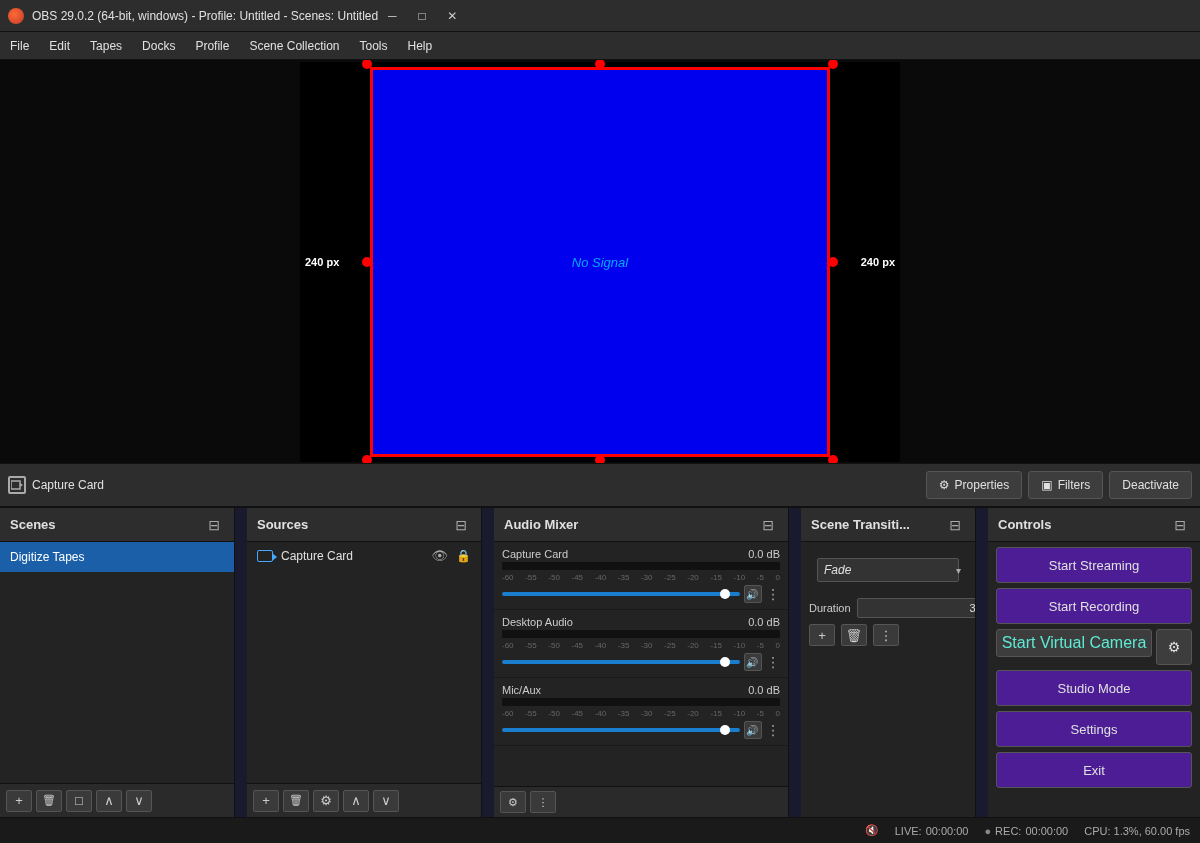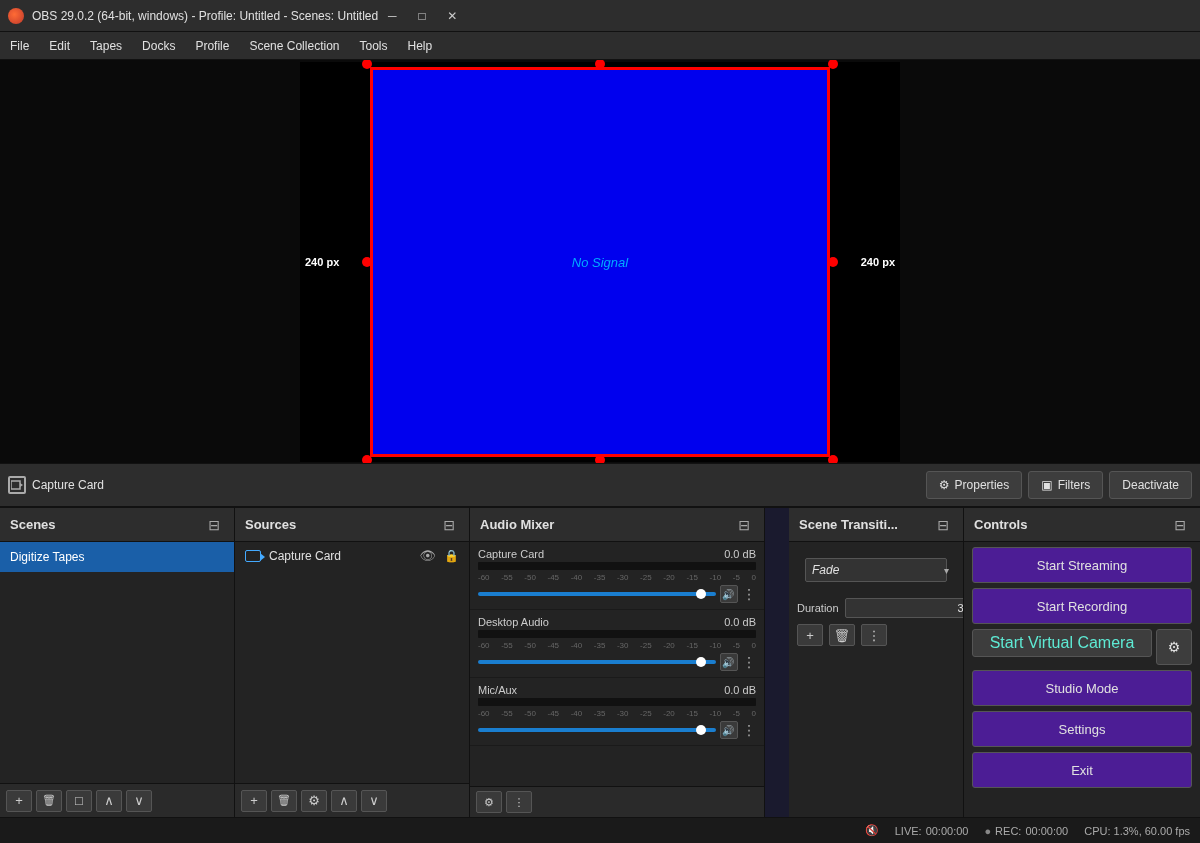--- a/index.html
+++ b/index.html
@@ -171,20 +171,21 @@
       align-items: center;
       gap: 5px;
     }
 
     
     #panels {
       display: flex;
       height: 310px;
       flex-shrink: 0;
       border-top: 1px solid #111;
+      gap: 12px;
     }
 
     
     .panel {
       display: flex;
       flex-direction: column;
       border-right: 1px solid #111;
       background: #232323;
     }
     .panel-header {
@@ -346,21 +347,21 @@
       background: #3a3a3a;
       border: 1px solid #555;
       color: #ccc;
       cursor: pointer;
       border-radius: 2px;
       font-size: 11px;
       display: flex; align-items: center; justify-content: center;
     }
 
     
-    #transitions-panel { width: 175px; margin-left: 24px; }
+    #transitions-panel { width: 175px; }
     .transition-select {
       margin: 8px;
       width: calc(100% - 16px);
       background: #333;
       border: 1px solid #555;
       color: #e0e0e0;
       padding: 4px 6px;
       font-size: 12px;
       border-radius: 2px;
       appearance: none;

